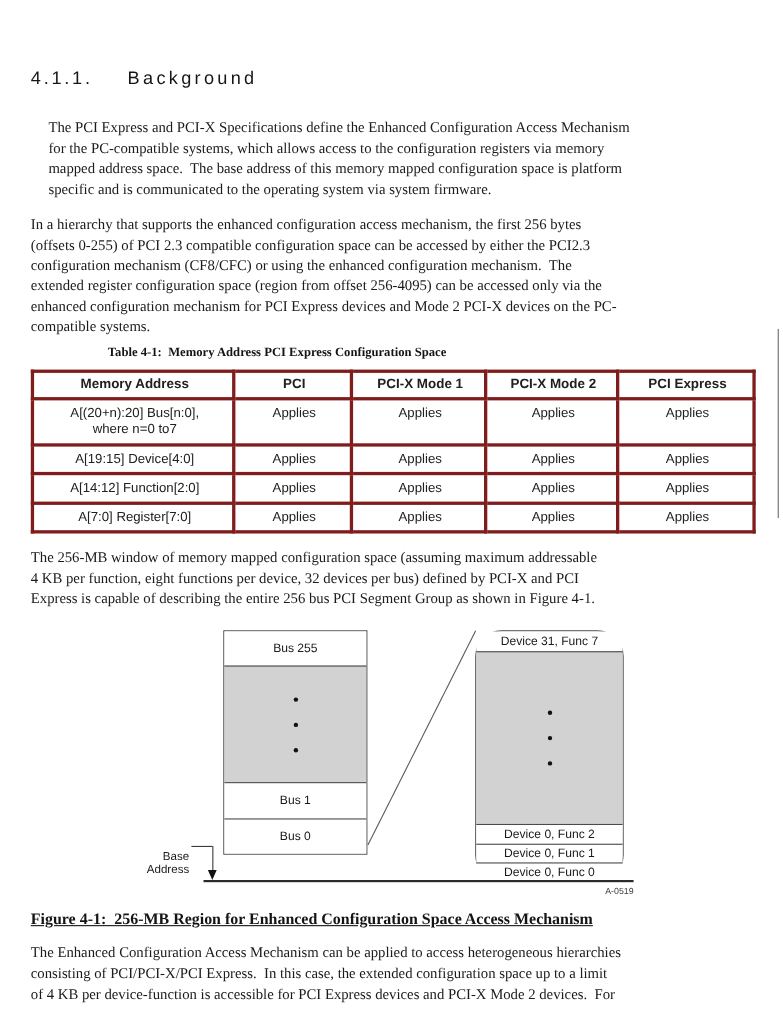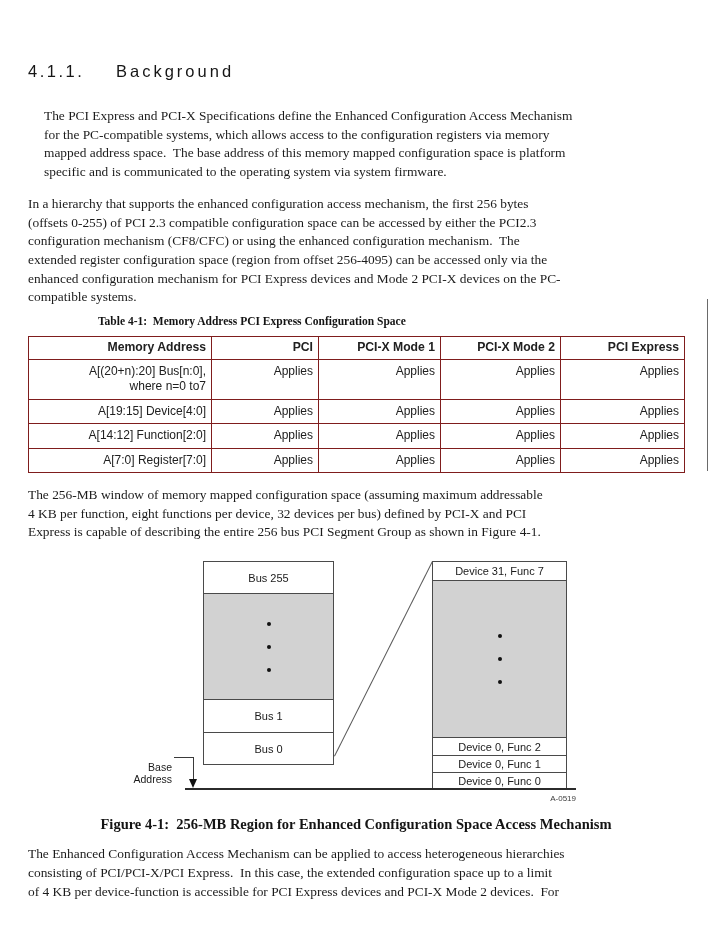--- a/index.html
+++ b/index.html
@@ -51,22 +51,22 @@
   table.cfg{
     margin-top:9px;
     border-collapse:collapse;
     table-layout:fixed;
     width:656px;
     font-family:"Liberation Sans", sans-serif;
     font-size:12px;
     color:#202020;
   }
   table.cfg th, table.cfg td{
-    border:1px solid #7f1d1d;
-    text-align:right;
+    border:3px solid #7f1d1d;
+    text-align:center;
     vertical-align:top;
     padding:3px 5px 3px 8px;
     line-height:15.5px;
     white-space:pre-wrap;
     overflow:hidden;
   }
   table.cfg th{
     font-size:12.2px;
     font-weight:bold;
     white-space:nowrap;
@@ -147,25 +147,26 @@
   .art-id{
     position:absolute;
     font-family:"Liberation Sans", sans-serif;
     font-size:8px;
     color:#3c3c3c;
     text-align:right;
   }
 
   .figure-caption{
     margin-top:9px;
-    text-align:center;
+    text-align:left;
     font-size:14.5px;
     font-weight:bold;
     white-space:pre-wrap;
     color:#141414;
+    text-decoration:underline;
   }
 </style>
 </head>
 <body>
 
 <div class="content">
 
   <div class="heading">
     <span class="h-num">4.1.1.</span><span class="h-title">Background</span>
   </div>
@@ -244,21 +245,21 @@
       <div class="row" style="height:31px;">Bus 255</div>
       <div class="row gray">
         <div class="dot"></div>
         <div class="dot"></div>
         <div class="dot"></div>
       </div>
       <div class="row" style="height:33px;">Bus 1</div>
       <div class="row" style="height:32px;">Bus 0</div>
     </div>
 
-    <div class="stack" style="left:404px;width:135px;height:228px;">
+    <div class="stack" style="left:404px;width:135px;height:228px;border-radius:24px;">
       <div class="row" style="height:18px;">Device 31, Func 7</div>
       <div class="row gray">
         <div class="dot"></div>
         <div class="dot"></div>
         <div class="dot"></div>
       </div>
       <div class="row" style="height:18px;">Device 0, Func 2</div>
       <div class="row" style="height:17px;">Device 0, Func 1</div>
       <div class="row" style="height:16px;">Device 0, Func 0</div>
     </div>

